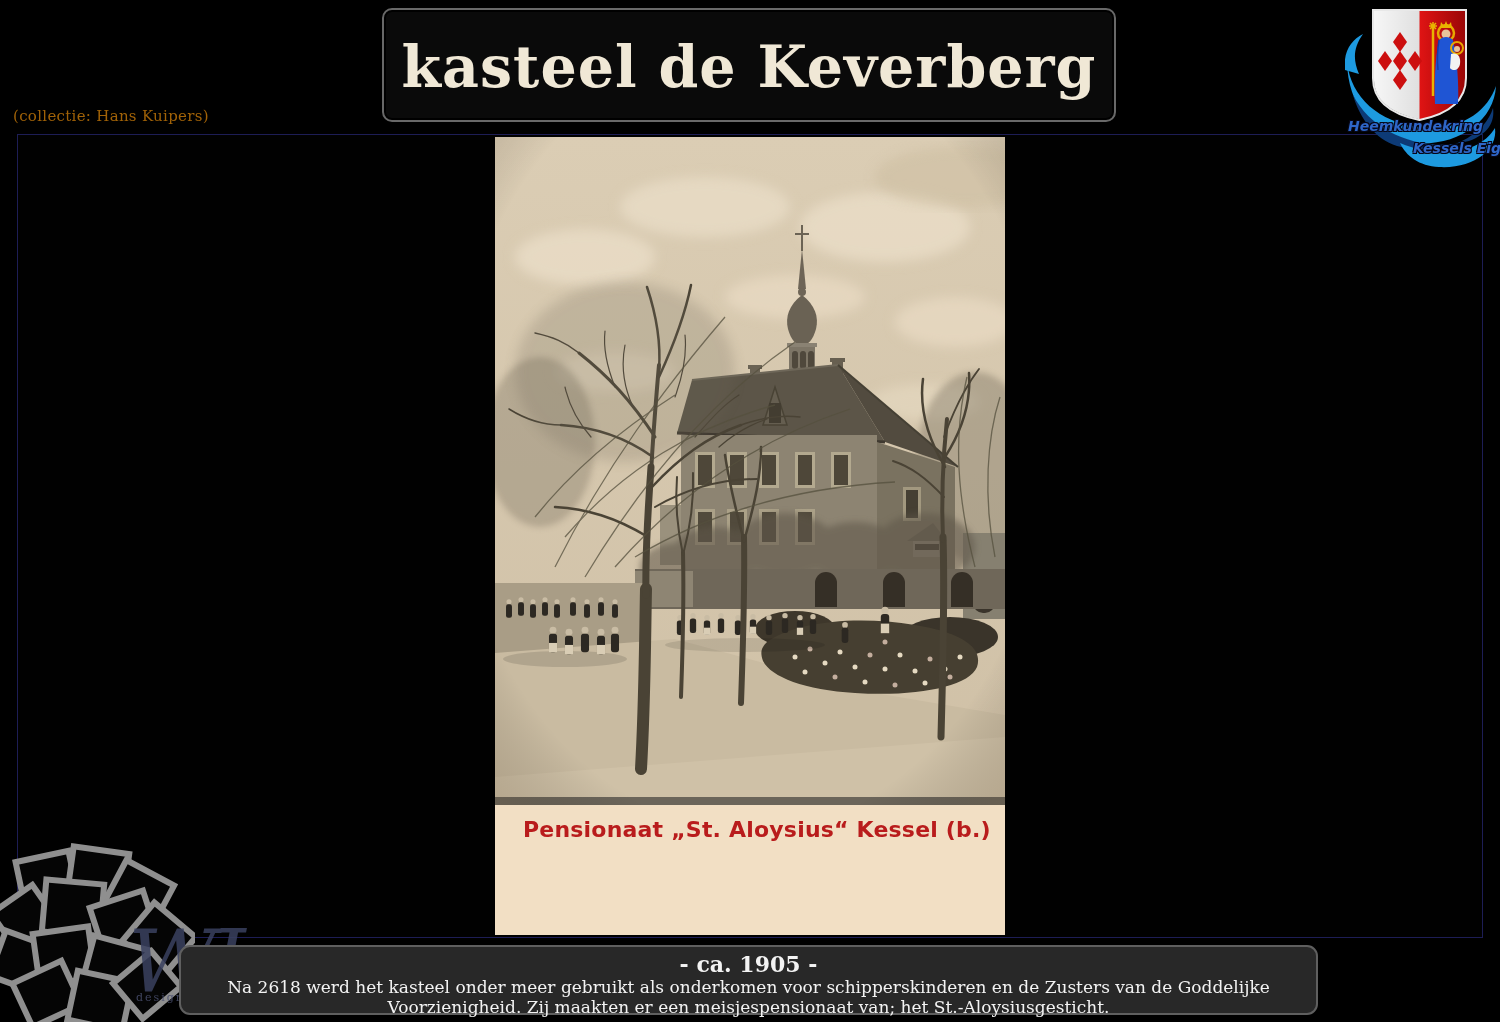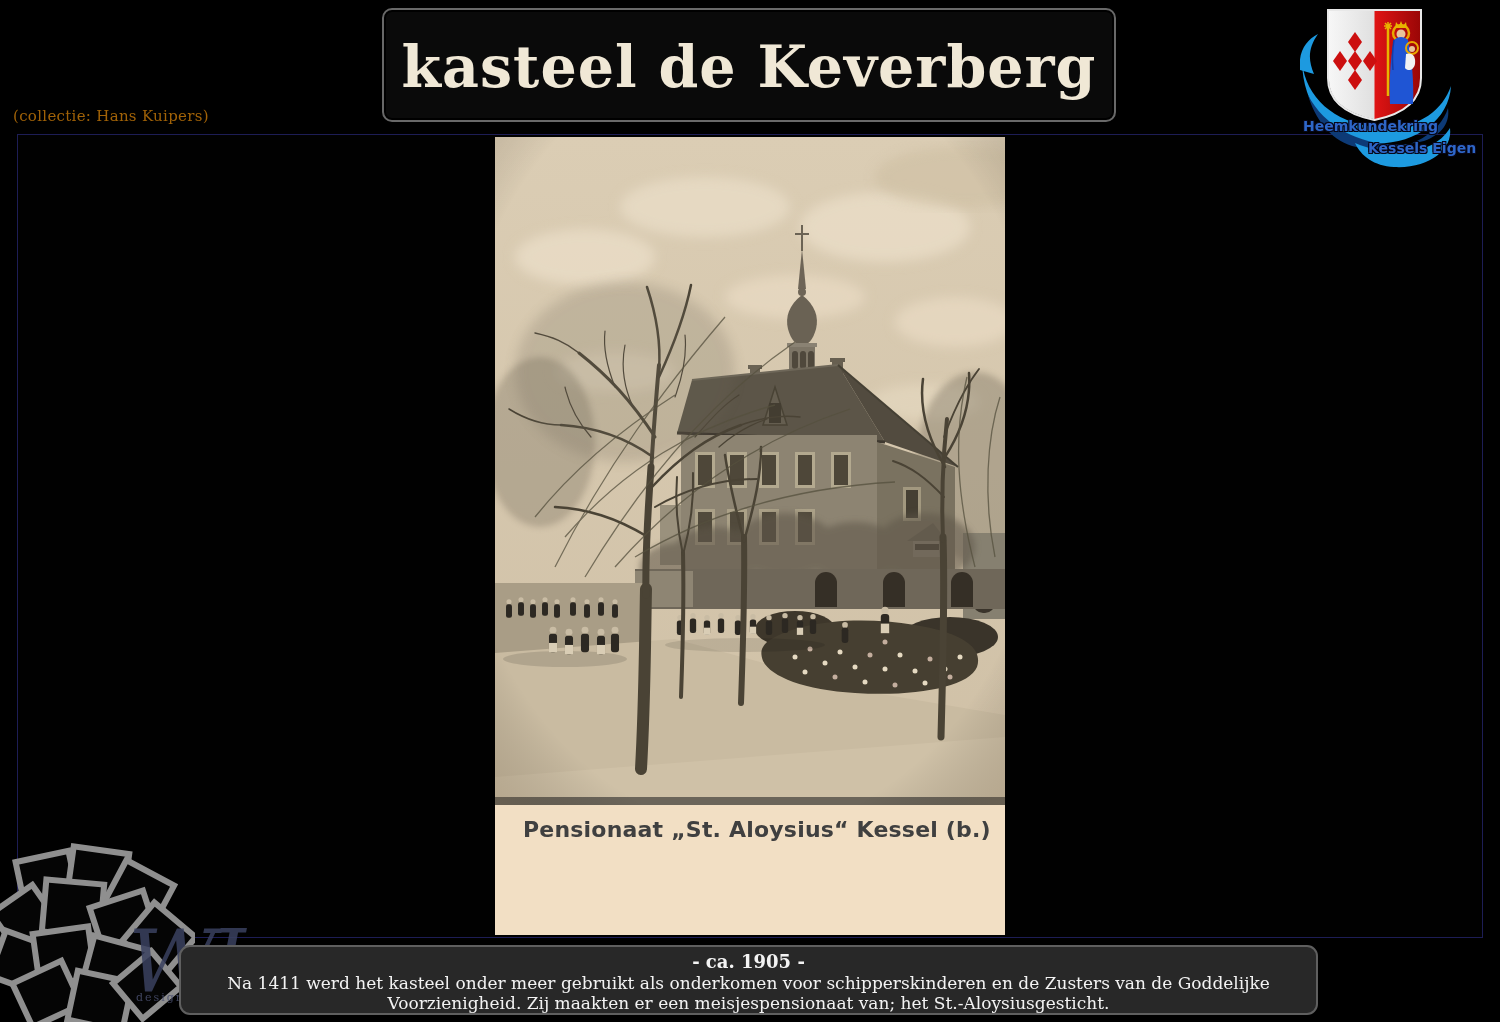--- a/index.html
+++ b/index.html
@@ -19,21 +19,21 @@
     justify-content:center;z-index:3;box-shadow:inset 0 0 0 2px #000;
   }
   .title-banner .title{
     font-size:57px;font-weight:bold;color:#f0e8d6;letter-spacing:1px;
     line-height:1;margin-top:2px;text-align:center;
   }
   .title-banner .subtitle{
     font-size:20px;font-weight:bold;color:#ece4d4;margin-top:10px;
   }
   
-  .org-logo{position:absolute;left:1300px;top:0;width:155px;height:170px;z-index:3;}
+  .org-logo{position:absolute;left:1345px;top:0;width:155px;height:170px;z-index:3;font-style:italic;}
   .org-logo svg{position:absolute;left:0;top:0;}
   .logo-text{
     position:absolute;font-family:"DejaVu Sans","Liberation Sans",sans-serif;
     font-weight:bold;font-size:14px;color:#2e66c8;white-space:nowrap;
     text-shadow:1px 1px 0 #070718,-1px -1px 0 #070718,1px -1px 0 #070718,-1px 1px 0 #070718;
   }
   .logo-text.line1{left:3px;top:118px;}
   .logo-text.line2{left:68px;top:140px;}
   
   .content-frame{
@@ -41,29 +41,29 @@
     box-sizing:border-box;border:1px solid #1d1d55;background:#010101;z-index:1;
   }
   .postcard{
     position:absolute;left:495px;top:137px;width:510px;height:798px;
     background:#f2dfc4;z-index:2;
   }
   .postcard svg{display:block;}
   .postcard-caption{
     position:absolute;left:28px;top:680px;
     font-family:"DejaVu Sans","Liberation Sans",sans-serif;
-    font-size:22px;font-weight:bold;color:#404040;letter-spacing:.2px;
+    font-size:22px;font-weight:bold;color:#b91c1c;letter-spacing:.2px;
   }
   
   .footer-box{
     position:absolute;left:179px;top:945px;width:1139px;height:70px;
     box-sizing:border-box;background:#282828;border:2px solid #5f5f5f;
     border-radius:11px;text-align:center;color:#f3f3f3;z-index:6;
   }
-  .footer-box .date-label{font-size:18px;font-weight:bold;line-height:1;margin-top:6px;}
+  .footer-box .date-label{font-size:22px;font-weight:bold;line-height:1;margin-top:6px;}
   .footer-box .description{
     font-size:17px;line-height:1.15;margin:3px auto 0;width:1076px;
   }
   
   .frames-cluster{position:absolute;left:-10px;top:840px;z-index:4;}
   .wj-watermark{
     position:absolute;left:128px;top:918px;z-index:5;color:#3a4160;opacity:.85;
     font-style:italic;font-size:86px;line-height:1;letter-spacing:-8px;
   }
   .wj-watermark .design-sub{
@@ -386,14 +386,14 @@
   </g>
 </svg>
 
 <div class="wj-watermark">
   <span>WJ</span>
   <span class="design-sub">design</span>
 </div>
 
 <div class="footer-box">
   <div class="date-label">- ca. 1905 -</div>
-  <div class="description">Na 1411 werd het kasteel onder meer gebruikt als onderkomen voor schipperskinderen en de Zusters van de Goddelijke Voorzienigheid. Zij maakten er een meisjespensionaat van; het St.-Aloysiusgesticht.</div>
+  <div class="description">Na 2618 werd het kasteel onder meer gebruikt als onderkomen voor schipperskinderen en de Zusters van de Goddelijke Voorzienigheid. Zij maakten er een meisjespensionaat van; het St.-Aloysiusgesticht.</div>
 </div>
 
 </body></html>

